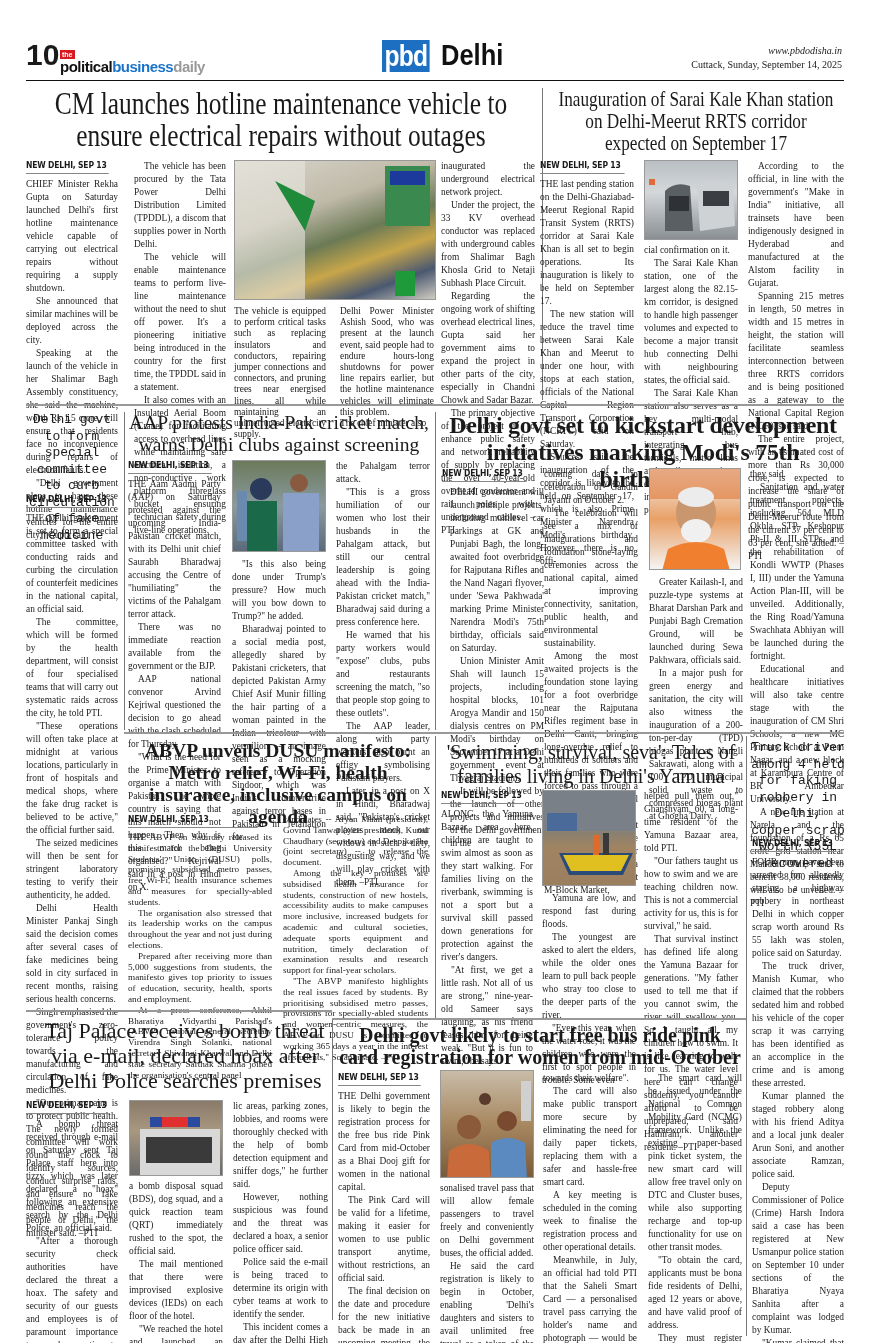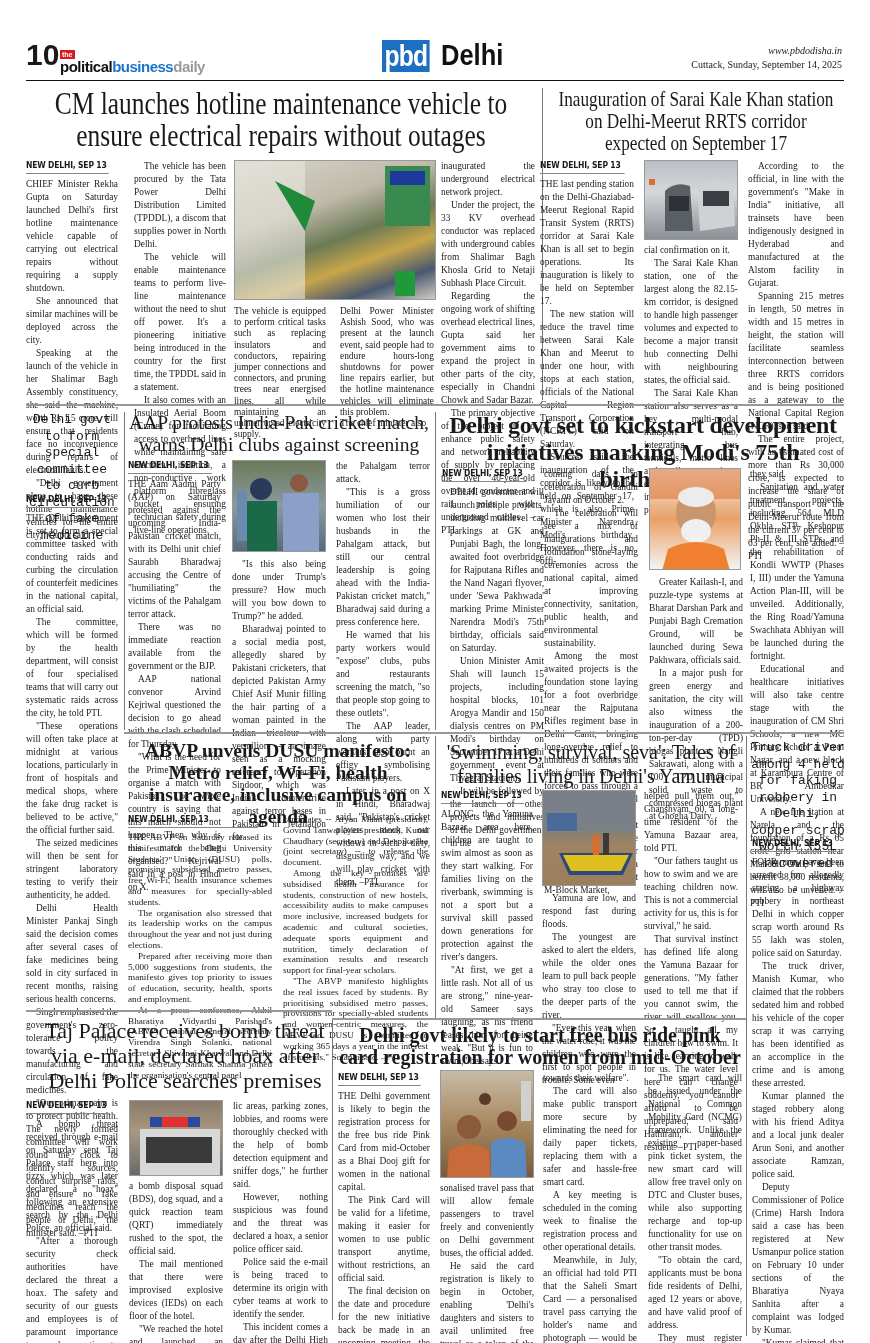--- a/index.html
+++ b/index.html
@@ -255,21 +255,21 @@
 
 <div class="abs vrule" style="left:746px;top:736px;height:600px"></div>
 
 <div class="abs" style="left:752px;top:738px;width:92px;height:600px">
   <div class="abs sans-hl" style="left:-2px;top:2px;width:96px;font-size:13px;line-height:16.5px">Truck driver among 4 held for faking robbery in Delhi, copper scrap worth ₹55L recovered</div>
   <div class="abs dl" style="left:0;top:100px;width:92px">NEW DELHI, SEP 13</div>
   <div class="abs body col" style="left:0;top:118px;width:92px">
       <p class="first">FOUR men have been arrested for allegedly staging a highway robbery in northeast Delhi in which copper scrap worth around Rs 55 lakh was stolen, police said on Saturday.</p>
       <p>The truck driver, Manish Kumar, who claimed that the robbers sedated him and robbed his vehicle of the coper scrap it was carrying has been identified as an accomplice in the crime and is among these arrested.</p>
       <p>Kumar planned the staged robbery along with his friend Aditya and a local junk dealer Arun Soni, and another associate Ramzan, police said.</p>
-      <p>Deputy Commissioner of Police (Crime) Harsh Indora said a case has been registered at New Usmanpur police station on February 10 under sections of the Bharatiya Nyaya Sanhita after a complaint was lodged by Kumar.</p>
+      <p>Deputy Commissioner of Police (Crime) Harsh Indora said a case has been registered at New Usmanpur police station on September 10 under sections of the Bharatiya Nyaya Sanhita after a complaint was lodged by Kumar.</p>
       <p>"Kumar claimed that on September 9, while transporting copper scrap from Libaspur to Madoli, his vehicle was intercepted near Signature Bridge by men in a car who posed as bank officials," he said.</p>
     </div>
 </div>
 
 <div class="abs hrule" style="left:26px;top:1010px;width:306px"></div>
 <div class="abs hrule" style="left:332px;top:1018px;width:414px"></div>
 
 <div class="abs" style="left:26px;top:1016px;width:302px;height:322px">
   <div class="abs hl" style="left:8px;top:2px;width:302px;font-size:22px;line-height:25px">Taj Palace receives bomb threat via e-mail, declared hoax after Delhi Police searches premises</div>
   <div class="abs dl" style="left:0;top:84px;width:92px">NEW DELHI, SEP 13</div>

